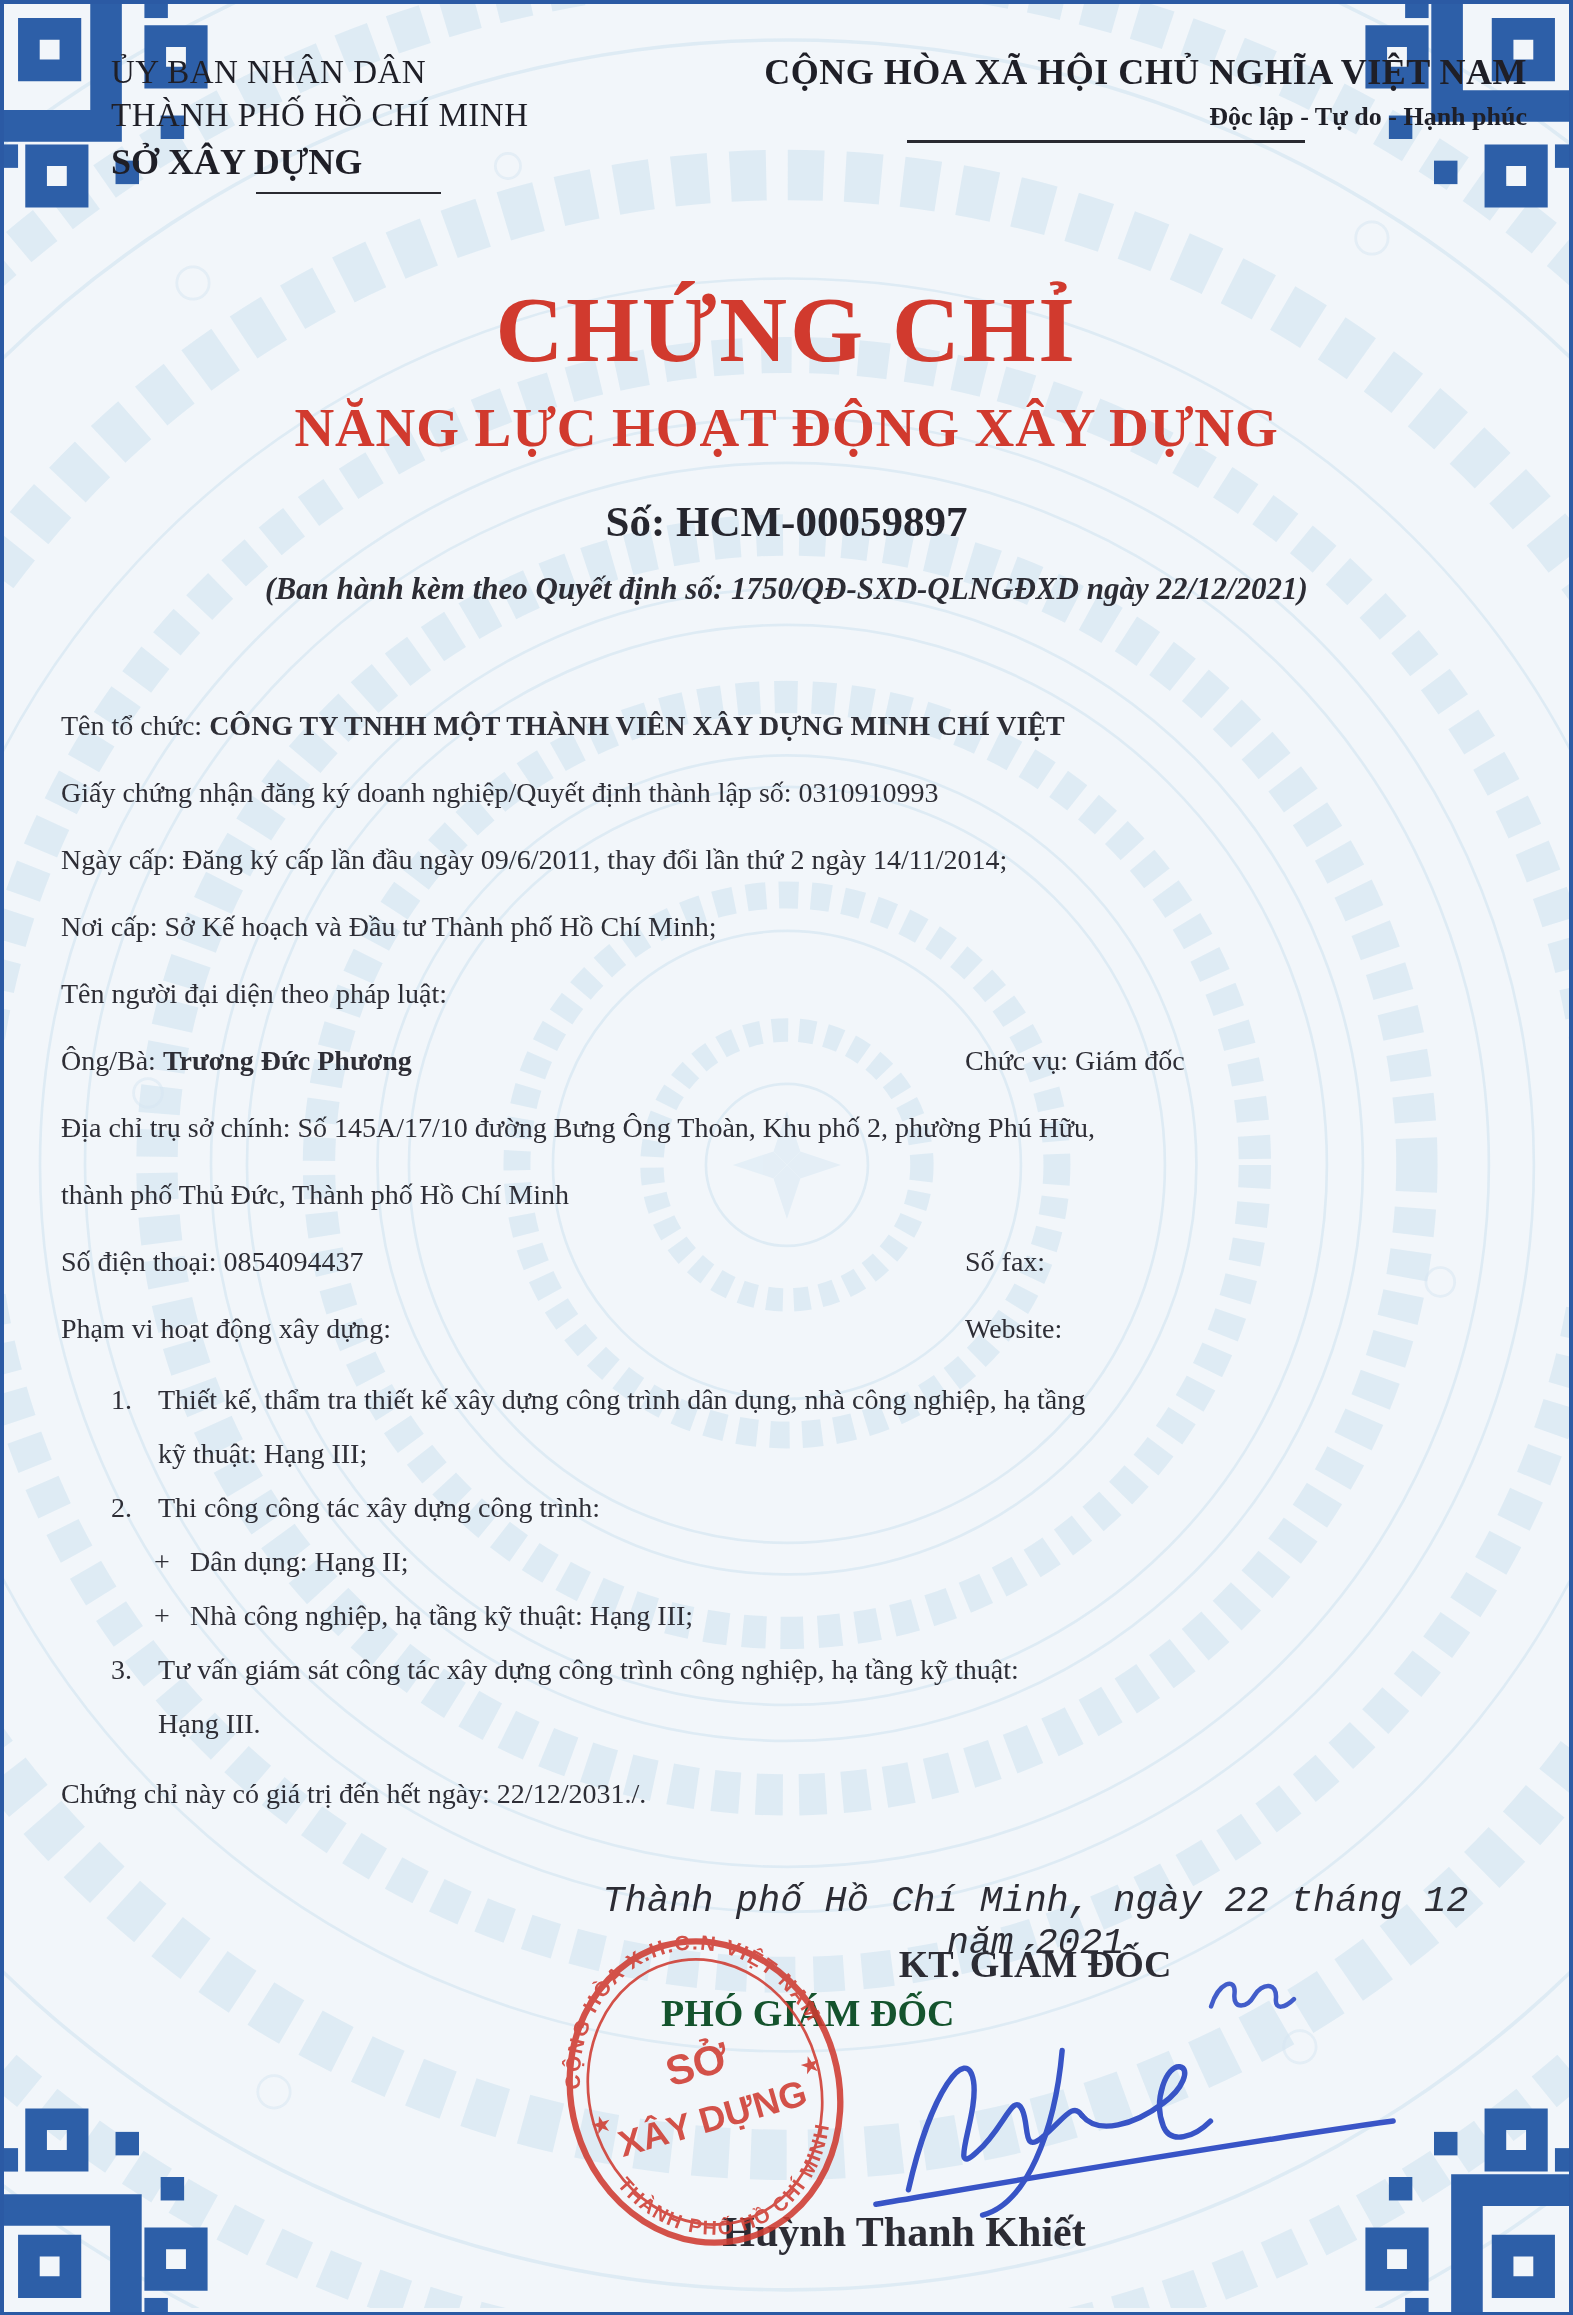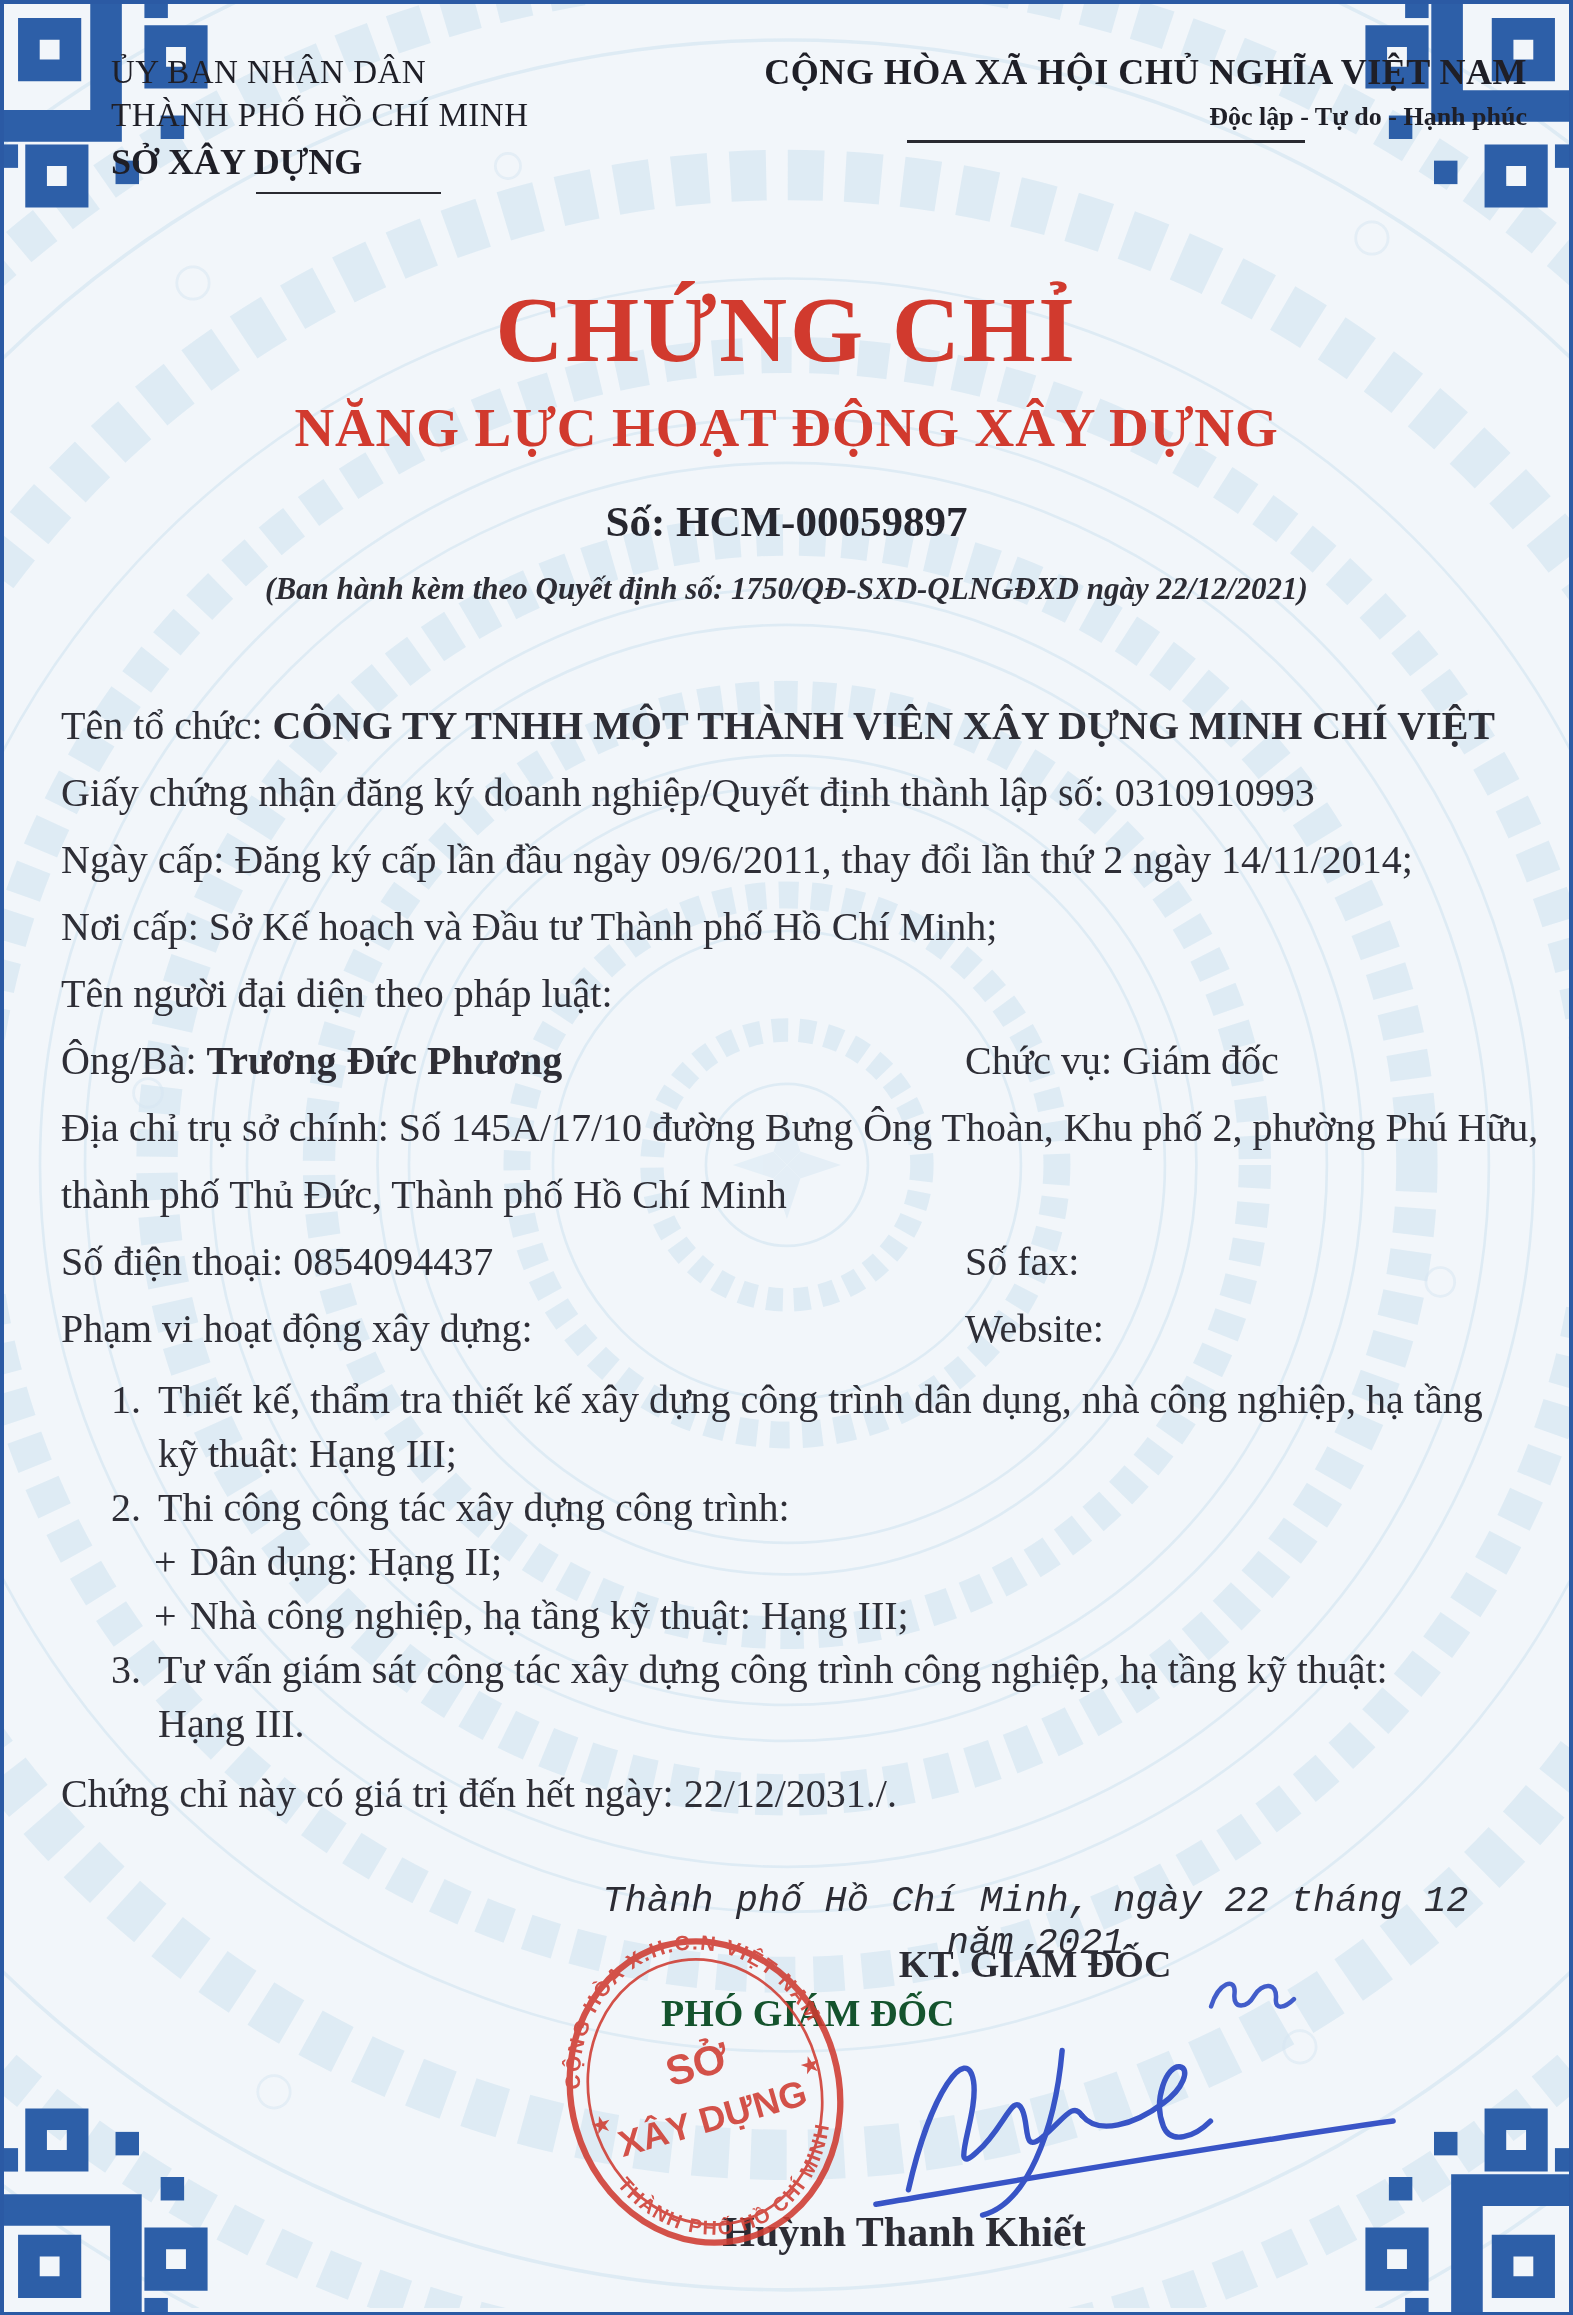--- a/index.html
+++ b/index.html
@@ -27,21 +27,21 @@
   .rule{height:2.7px;background:#2a2a31;margin:8.1px auto 0;}
   .rule-left{width:185px;}
   .rule-right{width:398px;}
   
   .titleblock{position:absolute;top:271px;left:0;width:100%;text-align:center;}
   .t-main{font-size:94px;font-weight:bold;letter-spacing:2.7px;color:#d13a2e;}
   .t-sub{font-size:55px;font-weight:bold;letter-spacing:0.9px;color:#d13a2e;margin-top:12.7px;}
   .t-num{font-size:43px;font-weight:bold;color:#26262e;margin-top:38px;}
   .t-decree{font-size:31px;font-weight:bold;font-style:italic;color:#2c2c34;margin-top:25px;}
   
-  .body{position:absolute;top:688px;left:57px;width:1464px;font-size:40px;}
+  .body{position:absolute;top:688px;left:57px;width:1464px;font-size:28px;}
   .line{line-height:67px;white-space:nowrap;}
   .row{position:relative;line-height:67px;}
   .row .right{position:absolute;left:904px;top:0;}
   .b{font-weight:bold;}
   .scope-list{margin-top:11px;}
   .scope-item{display:flex;line-height:54px;padding-left:50px;}
   .scope-item .marker{flex:0 0 47px;}
   .scope-item .itxt{flex:1;}
   .scope-sub{padding-left:93px;}
   .scope-sub .marker{flex:0 0 36px;}

